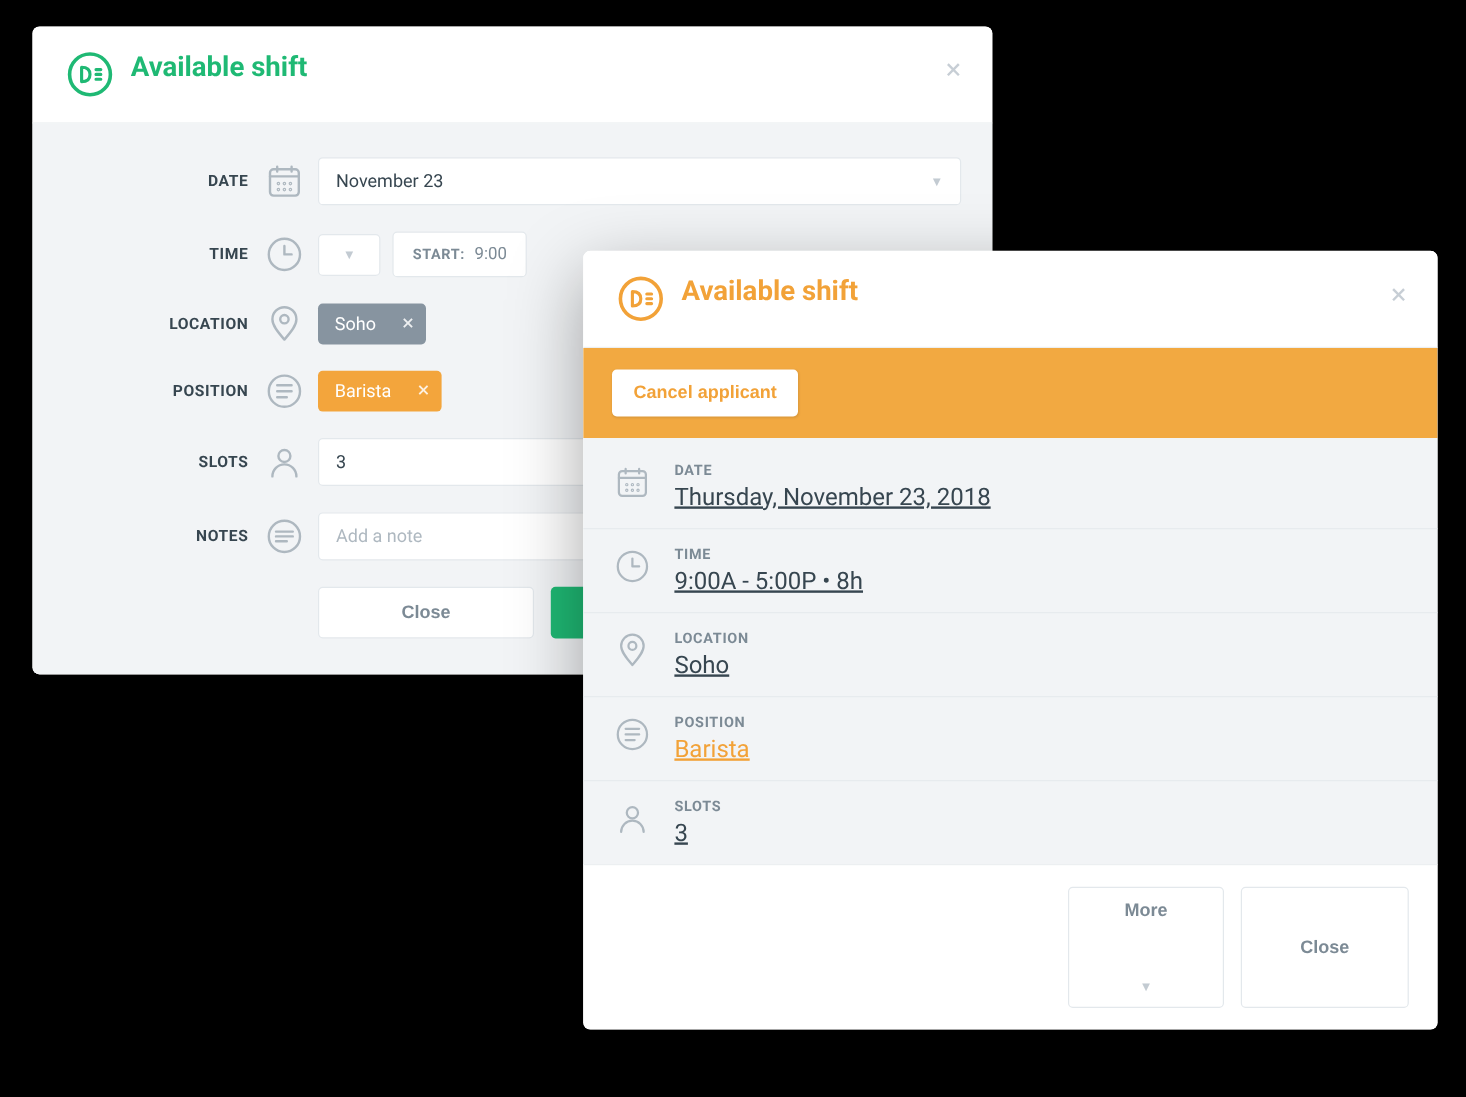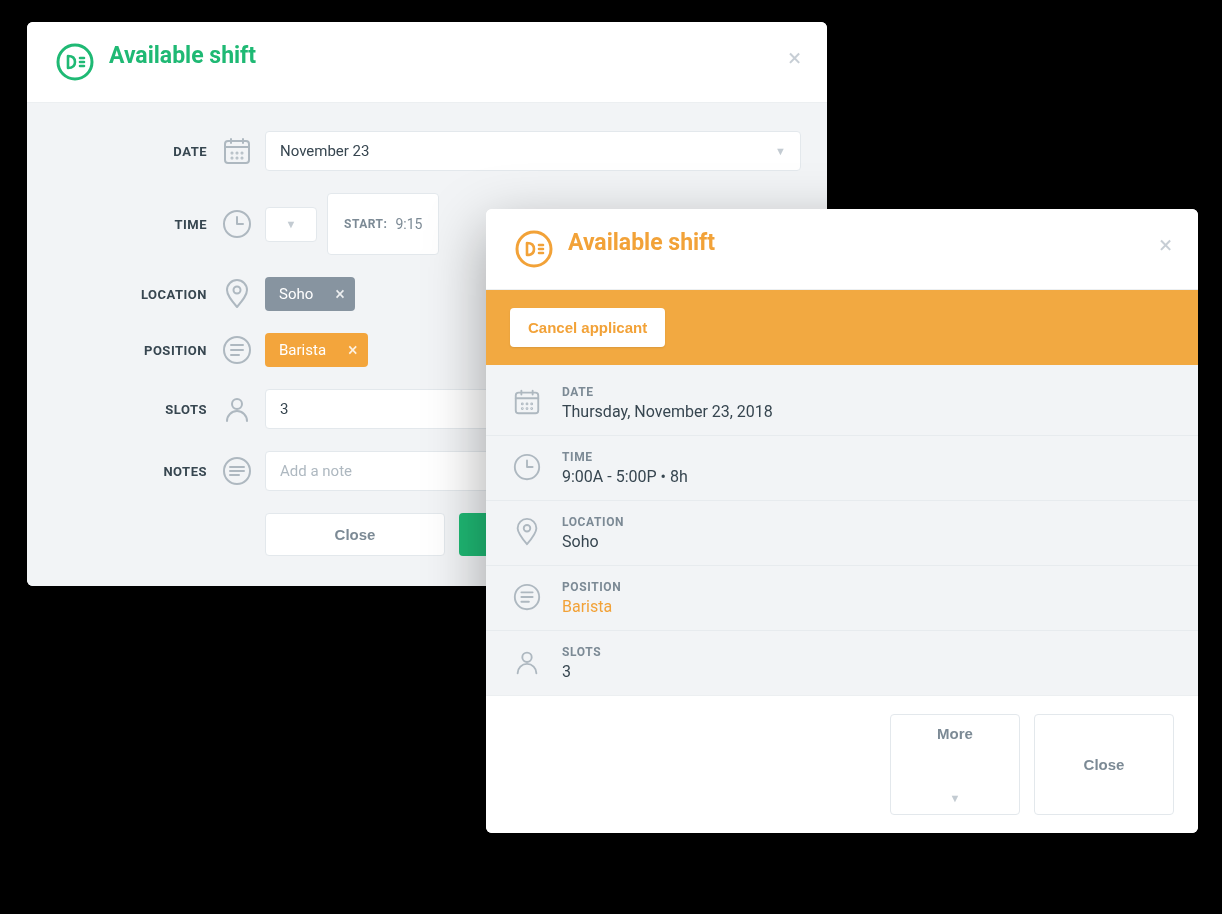--- a/index.html
+++ b/index.html
@@ -100,21 +100,21 @@
   .caret-down {
     color: #c3cbd2;
     font-size: 11px;
   }
   .small-caret-box {
     width: 52px;
     justify-content: center;
   }
   .start-box {
     gap: 8px;
-    padding: 22px 16px;
+    padding: 10px 16px;
   }
   .start-box .prefix {
     font-size: 12px;
     font-weight: 700;
     color: #7c8a95;
     letter-spacing: 0.5px;
   }
   .start-box .val {
     font-size: 14px;
     color: #7c8a95;
@@ -216,22 +216,23 @@
     margin-top: 2px;
   }
   .detail-row .field-label {
     font-size: 12px;
     font-weight: 700;
     letter-spacing: 0.6px;
     color: #7c8a95;
     margin-bottom: 3px;
   }
   .detail-row .field-value {
-    font-size: 16px;
+    font-size: 20px;
     color: #374650;
+    text-decoration: underline;
   }
   .field-value.orange { color: #f2a238; }
   .avatars {
     display: flex;
     margin-top: 3px;
   }
   .avatars .av {
     width: 22px;
     height: 22px;
     border-radius: 50%;
@@ -349,21 +350,21 @@
       <div class="label">TIME</div>
       <svg class="ico row-icon" viewBox="0 0 32 32">
           <use href="#i-clock"></use>
         </svg>
       <div class="control-area">
         <div class="input-box small-caret-box">
           <span class="caret-down">▼</span>
         </div>
         <div class="input-box start-box">
           <span class="prefix">START:</span>
-          <span class="val">9:15</span>
+          <span class="val">9:00</span>
         </div>
       </div>
     </div>
 
     <div class="form-row">
       <div class="label">LOCATION</div>
       <svg class="ico row-icon" viewBox="0 0 32 32">
           <use href="#i-pin"></use>
         </svg>
       <div class="control-area">

